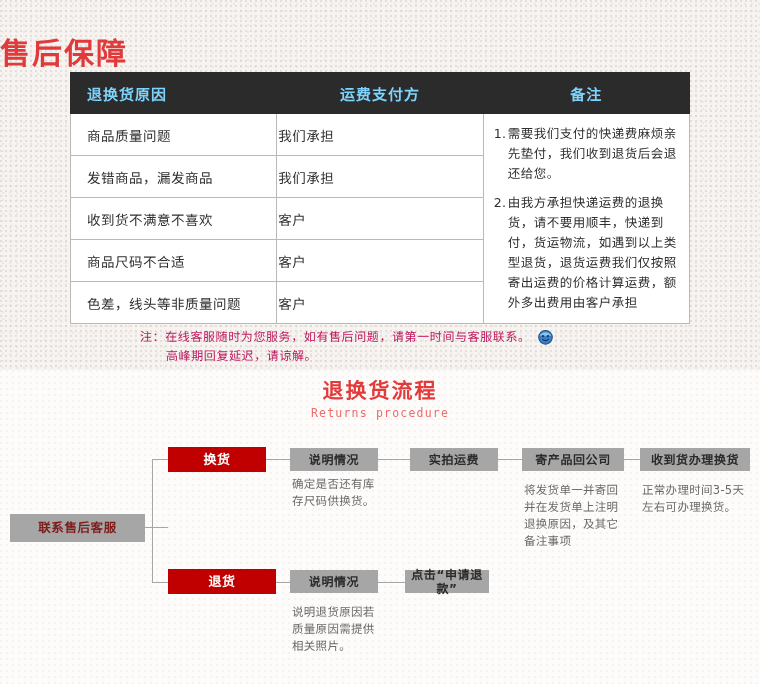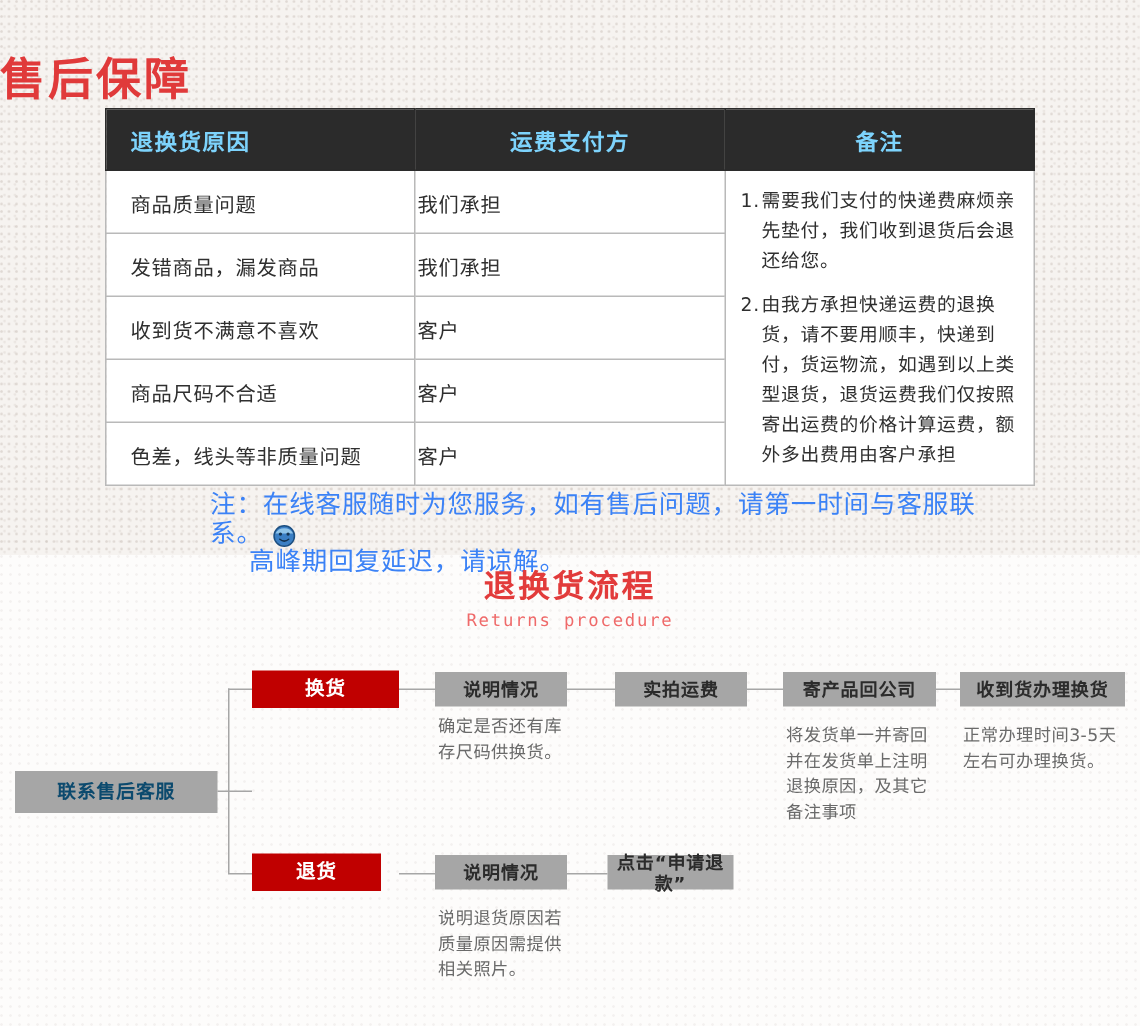--- a/index.html
+++ b/index.html
@@ -119,23 +119,23 @@
     left: 0;
     top: 0;
   }
 
   
   .note {
     position: absolute;
     left: 140px;
     top: 328px;
     width: 520px;
-    font-size: 17px;
+    font-size: 12px;
     line-height: 19px;
-    color: #3b82f6;
+    color: #be185d;
     letter-spacing: 0.6px;
   }
   .note .note-line2 { display: block; padding-left: 26px; }
   .smiley-icon {
     display: inline-block;
     vertical-align: -4px;
     margin-left: 6px;
     width: 17px;
     height: 17px;
   }
@@ -179,21 +179,21 @@
     display: flex;
     align-items: center;
     justify-content: center;
     font-size: 12.5px;
     letter-spacing: 0.6px;
     line-height: 14px;
     text-align: center;
   }
   .node.gray {
     background: #a6a6a6;
-    color: #0c4a6e;
+    color: #7f1d1d;
     font-weight: bold;
   }
   .node.red {
     background: #c00000;
     color: #ffffff;
     font-weight: bold;
     font-size: 13px;
   }
   .node.step {
     background: #a6a6a6;
@@ -211,21 +211,21 @@
   .conn {
     position: absolute;
     background: #a6a6a6;
   }
   .conn.h { height: 1px; }
   .conn.v { width: 1px; }
 
   
   #node-contact      { left: 10px;  top: 84px;  width: 135px; height: 28px; }
   #node-exchange     { left: 168px; top: 17px;  width: 98px;  height: 25px; }
-  #node-return       { left: 168px; top: 139px; width: 86px;  height: 25px; }
+  #node-return       { left: 168px; top: 139px; width: 108px;  height: 25px; }
 
   #node-ex-1 { left: 290px; top: 18px; width: 88px; height: 23px; }
   #node-ex-2 { left: 410px; top: 18px; width: 88px; height: 23px; }
   #node-ex-3 { left: 522px; top: 18px; width: 102px; height: 23px; }
   #node-ex-4 { left: 640px; top: 18px; width: 110px; height: 23px; }
 
   #node-rt-1 { left: 290px; top: 140px; width: 88px; height: 23px; }
   #node-rt-2 { left: 405px; top: 140px; width: 84px; height: 23px; }
 
   #desc-ex-1 { left: 292px; top: 46px;  width: 88px; }

